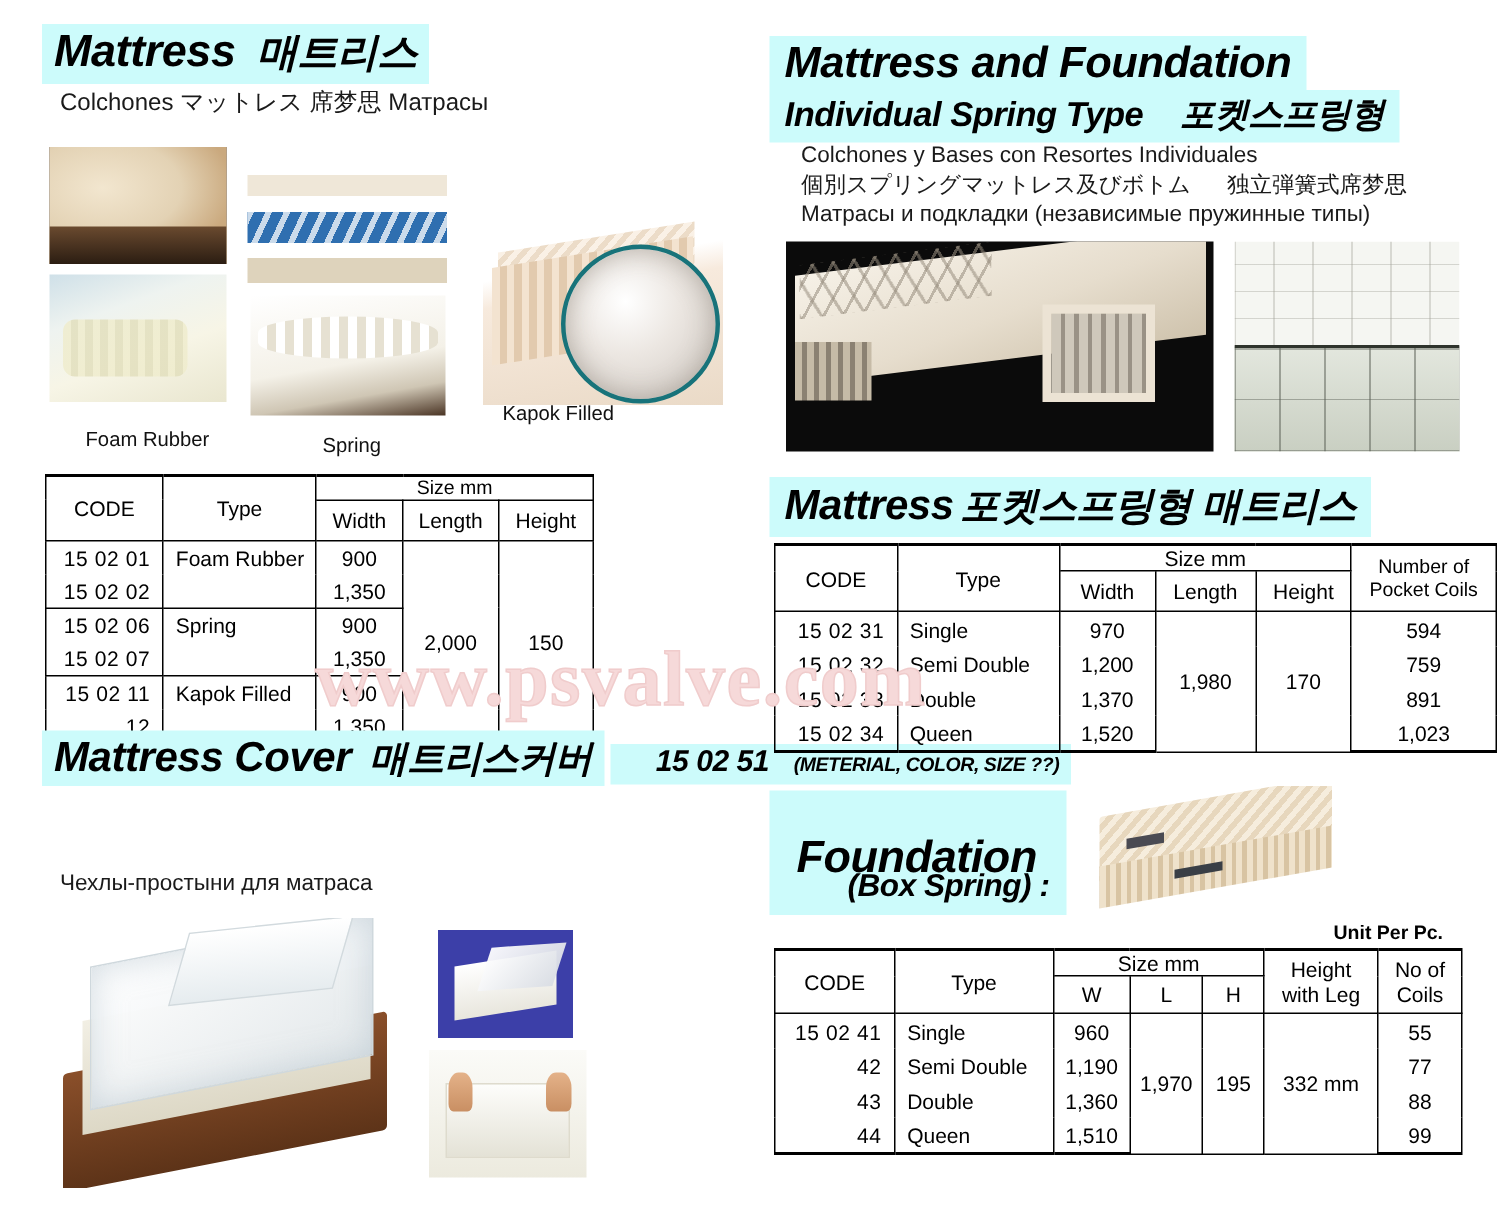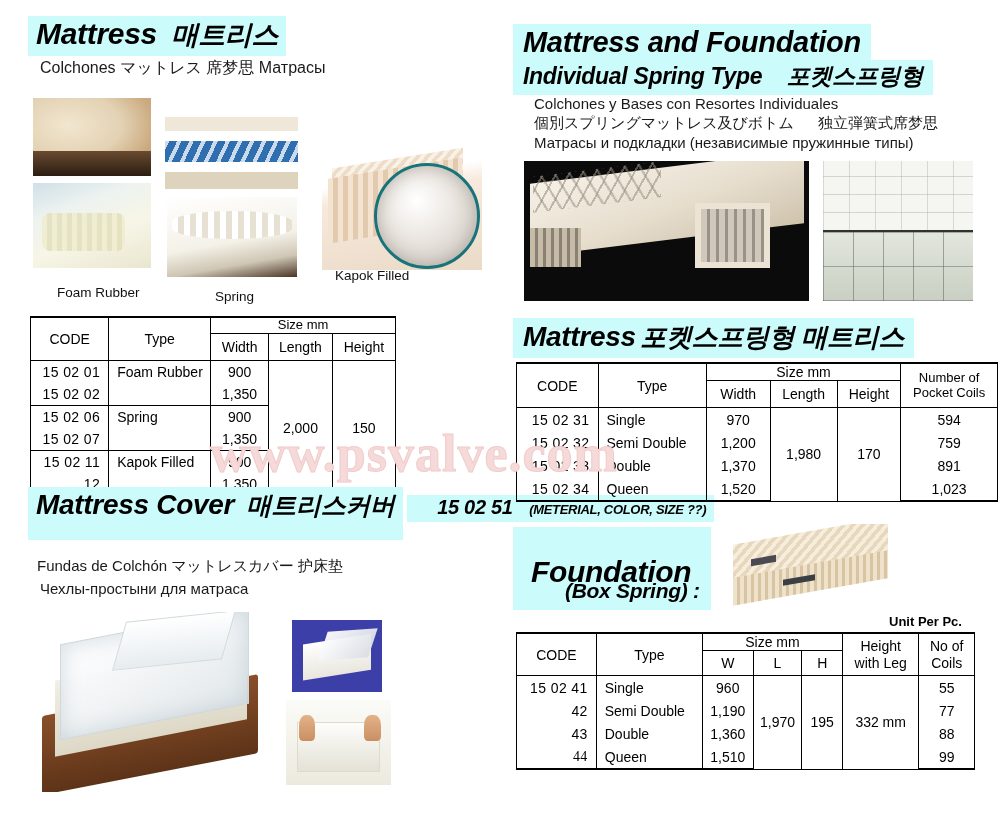--- a/index.html
+++ b/index.html
@@ -276,31 +276,30 @@
     </tr>
     <tr>
       <td class="code nb-t thick-b" style="height:22px;">12</td>
       <td class="lft nb-t thick-b"></td>
       <td class="nb-t thick-b">1,350</td>
     </tr>
   </tbody>
     </table>
 
   <div class="abs" style="left:28px;top:487px;">
-    <div class="hl" style="padding:2px 8px 18px 8px;">
+    <div class="hl" style="padding:2px 8px 2px 8px;">
       <span class="ttl" style="font-size:28px;">Mattress Cover</span>
       <span class="ttl" style="font-size:25px;margin-left:8px;">매트리스커버</span>
     </div>
     <div class="hl" style="padding:1px 8px 3px 30px;margin-top:0;">
       <span class="ttl" style="font-size:20px;">15 02 51</span>
       <span class="ttl" style="font-size:13px;margin-left:12px;">(METERIAL, COLOR, SIZE ??)</span>
     </div>
   </div>
 
-  <div class="abs sub" style="left:37px;top:557px;font-size:15px;">Fundas de Colchón  マットレスカバー        护床垫</div>
   <div class="abs sub" style="left:40px;top:580px;font-size:15px;">Чехлы-простыни для матраса</div>
 
   <div class="ph ph-bed abs" style="left:35px;top:612px;width:246px;height:180px;">
     <div class="frame"></div>
       <div class="mat"></div>
       <div class="cover"></div>
       <div class="flap"></div>
   </div>
   <div class="ph ph-blue abs" style="left:292px;top:620px;width:90px;height:72px;">
     <div class="m"></div>
@@ -442,21 +441,21 @@
       <td class="nb-b nb-t">1,190</td>
       <td class="nb-b nb-t">77</td>
     </tr>
     <tr>
       <td class="code nb-b nb-t" style="height:23px;">43</td>
       <td class="lft nb-b nb-t">Double</td>
       <td class="nb-b nb-t">1,360</td>
       <td class="nb-b nb-t">88</td>
     </tr>
     <tr>
-      <td class="code nb-t thick-b" style="height:23px;font-family:Liberation Serif, serif;">44</td>
+      <td class="code nb-t thick-b" style="height:23px;">44</td>
       <td class="lft nb-t thick-b">Queen</td>
       <td class="nb-t thick-b">1,510</td>
       <td class="nb-t thick-b">99</td>
     </tr>
   </tbody>
     </table>
 
 </div>
 
 </body></html>

